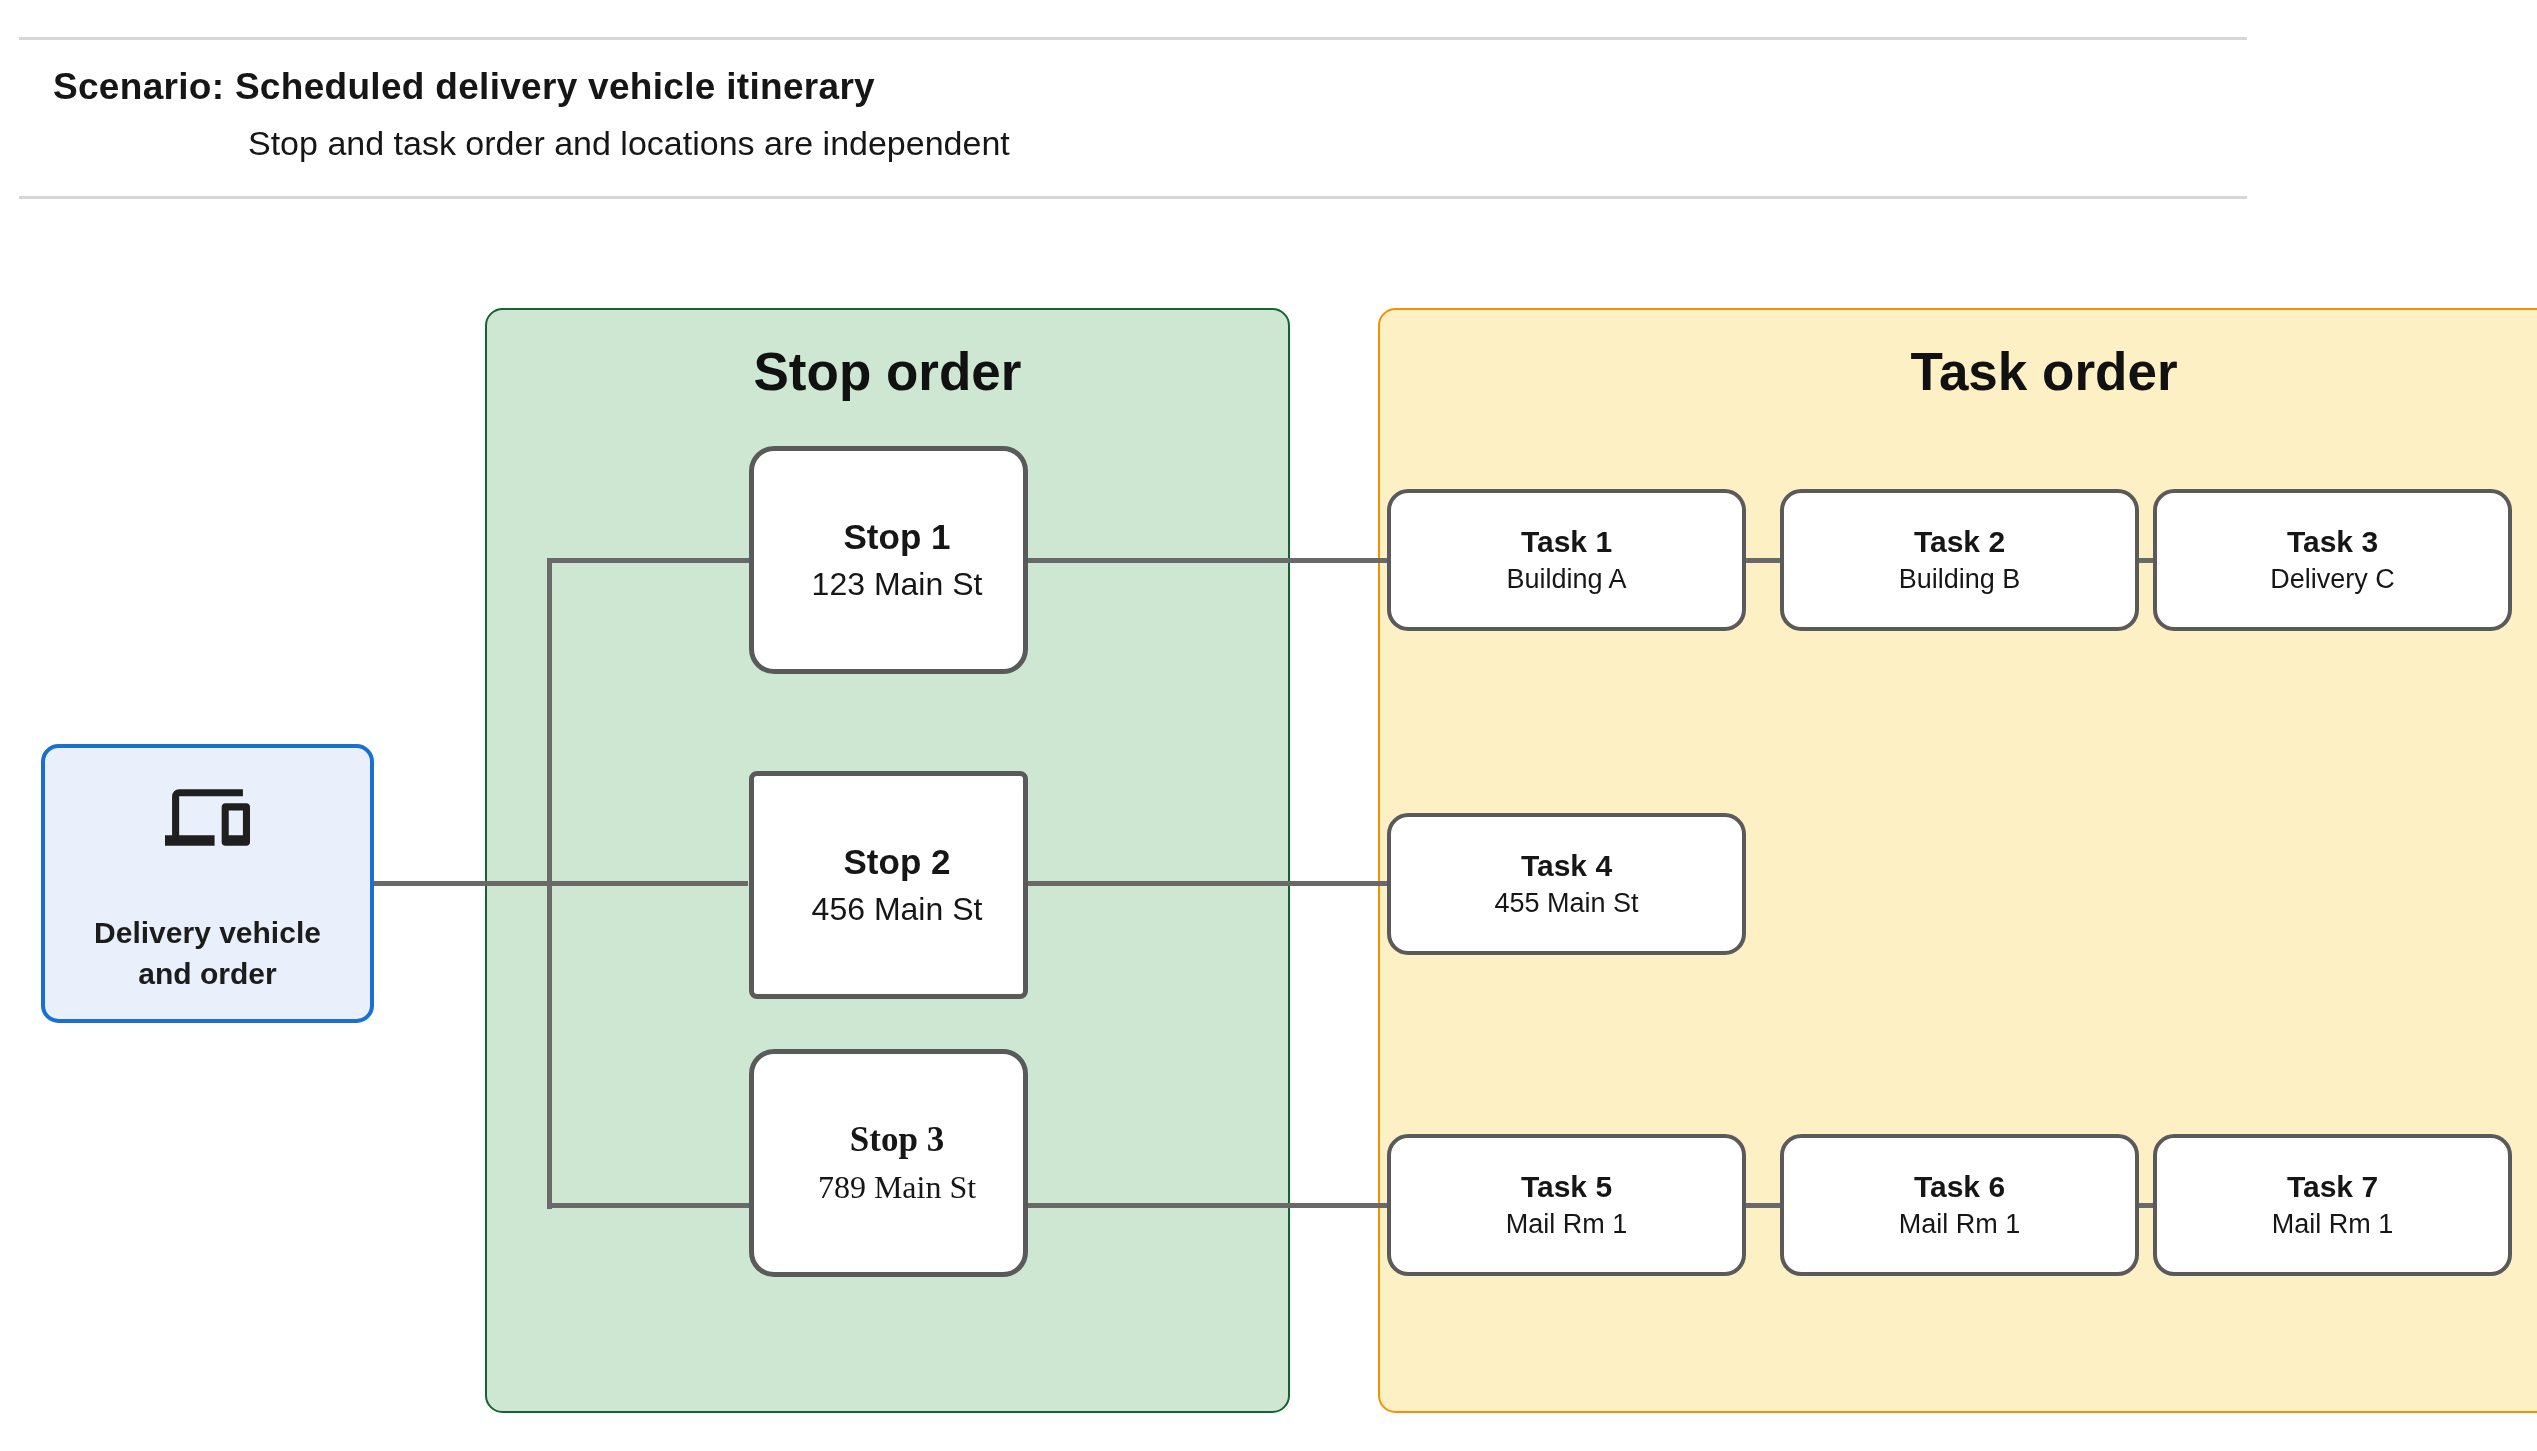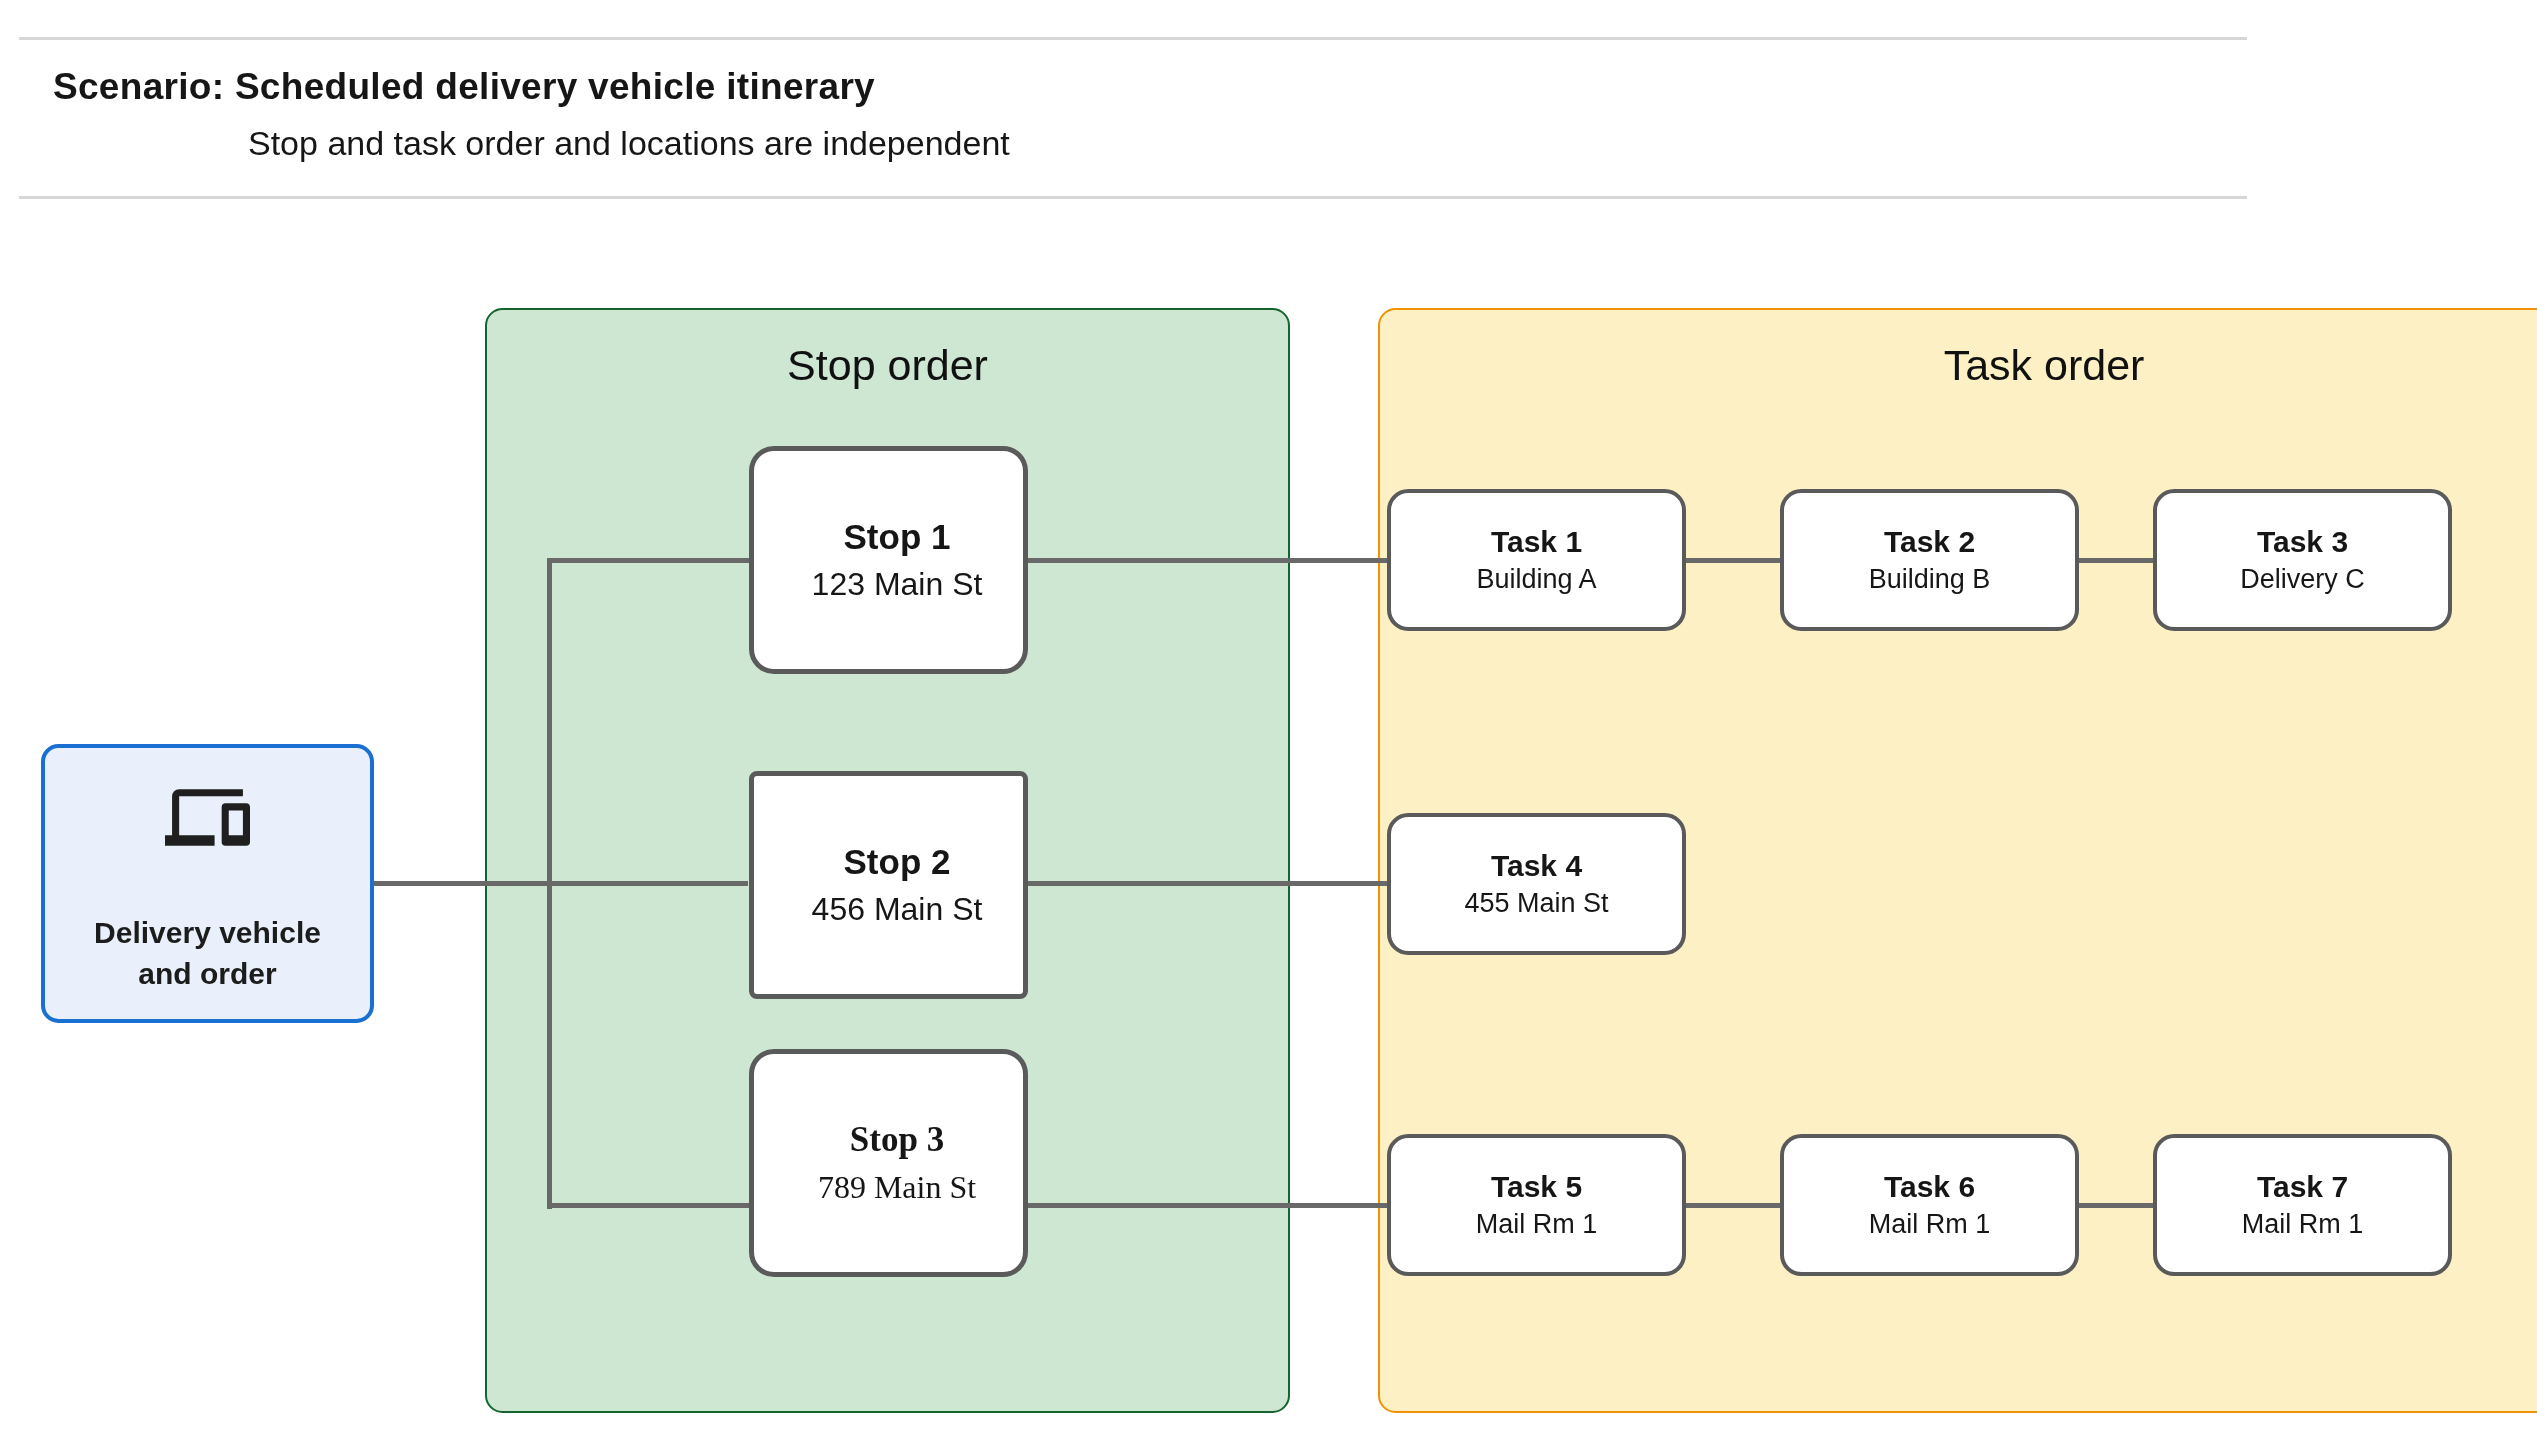--- a/index.html
+++ b/index.html
@@ -9,21 +9,21 @@
   }
   .divider{position:absolute;left:19.4px;width:2228px;height:2.9px;background:#d6d6d6;}
   .divider.top{top:37px;}
   .divider.bottom{top:196px;}
   .page-title{position:absolute;left:53px;top:66px;font-size:37px;font-weight:700;letter-spacing:0.3px;white-space:nowrap;}
   .page-subtitle{position:absolute;left:248px;top:124px;font-size:34px;font-weight:400;white-space:nowrap;}
 
   .panel{position:absolute;top:308px;height:1105px;border-radius:17.5px;box-sizing:border-box;z-index:1;}
   .panel.stop{left:485px;width:805px;background:var(--stop_panel_fill,#cde7d3);border:2.9px solid var(--stop_panel_border,#14642d);}
   .panel.task{left:1330px;width:1332px;background:var(--task_panel_fill,#fcf0c4);border:2.9px solid var(--task_panel_border,#f39200);margin-left:48px;}
-  .panel-title{position:absolute;top:31px;left:0;width:100%;text-align:center;font-size:43px;font-weight:400;color:#111;}
+  .panel-title{position:absolute;top:31px;left:0;width:100%;text-align:center;font-size:53px;font-weight:700;color:#111;}
 
   .line{position:absolute;background:var(--connector,#696969);z-index:2;}
   .ln-device{left:373px;top:881px;width:375px;height:4.8px;}
   .ln-trunk{left:547px;top:558px;width:4.8px;height:651px;}
   .ln-b1{left:547px;top:558px;width:202px;height:4.8px;}
   .ln-b3{left:547px;top:1203px;width:202px;height:4.8px;}
   .ln-s1t1{left:1028px;top:558px;width:359px;height:4.8px;}
   .ln-s2t4{left:1028px;top:881px;width:359px;height:4.8px;}
   .ln-s3t5{left:1028px;top:1203px;width:359px;height:4.8px;}
   .ln-t1t2{left:1685px;top:558px;width:95px;height:4.8px;}
@@ -41,21 +41,21 @@
 
   .node{
     position:absolute;background:#ffffff;box-sizing:border-box;z-index:3;
     display:flex;flex-direction:column;align-items:center;justify-content:center;text-align:center;
   }
   .stop-node{left:749px;width:279px;height:228px;border:5.8px solid var(--node_border,#5a5a5a);border-radius:25px;padding-left:17px;}
   .stop-1{top:446px;} .stop-2{top:771px;border-radius:8px;} .stop-3{top:1049px;font-family:Liberation Serif, serif;}
   .stop-node .node-title{font-size:35px;font-weight:700;}
   .stop-node .node-sub{font-size:32px;font-weight:400;margin-top:9.7px;}
 
-  .task-node{width:299px;height:142px;border:4.8px solid var(--node_border,#5a5a5a);border-radius:21.3px;}
+  .task-node{width:359px;height:142px;border:4.8px solid var(--node_border,#5a5a5a);border-radius:21.3px;}
   .task-1{left:1387px;top:489px;} .task-2{left:1780px;top:489px;} .task-3{left:2153px;top:489px;}
   .task-4{left:1387px;top:813px;}
   .task-5{left:1387px;top:1134px;} .task-6{left:1780px;top:1134px;} .task-7{left:2153px;top:1134px;}
   .task-node .node-title{font-size:30px;font-weight:700;}
   .task-node .node-sub{font-size:27px;font-weight:400;margin-top:5.8px;}
 </style>
 </head>
 <body>
 
 <div class="canvas">

